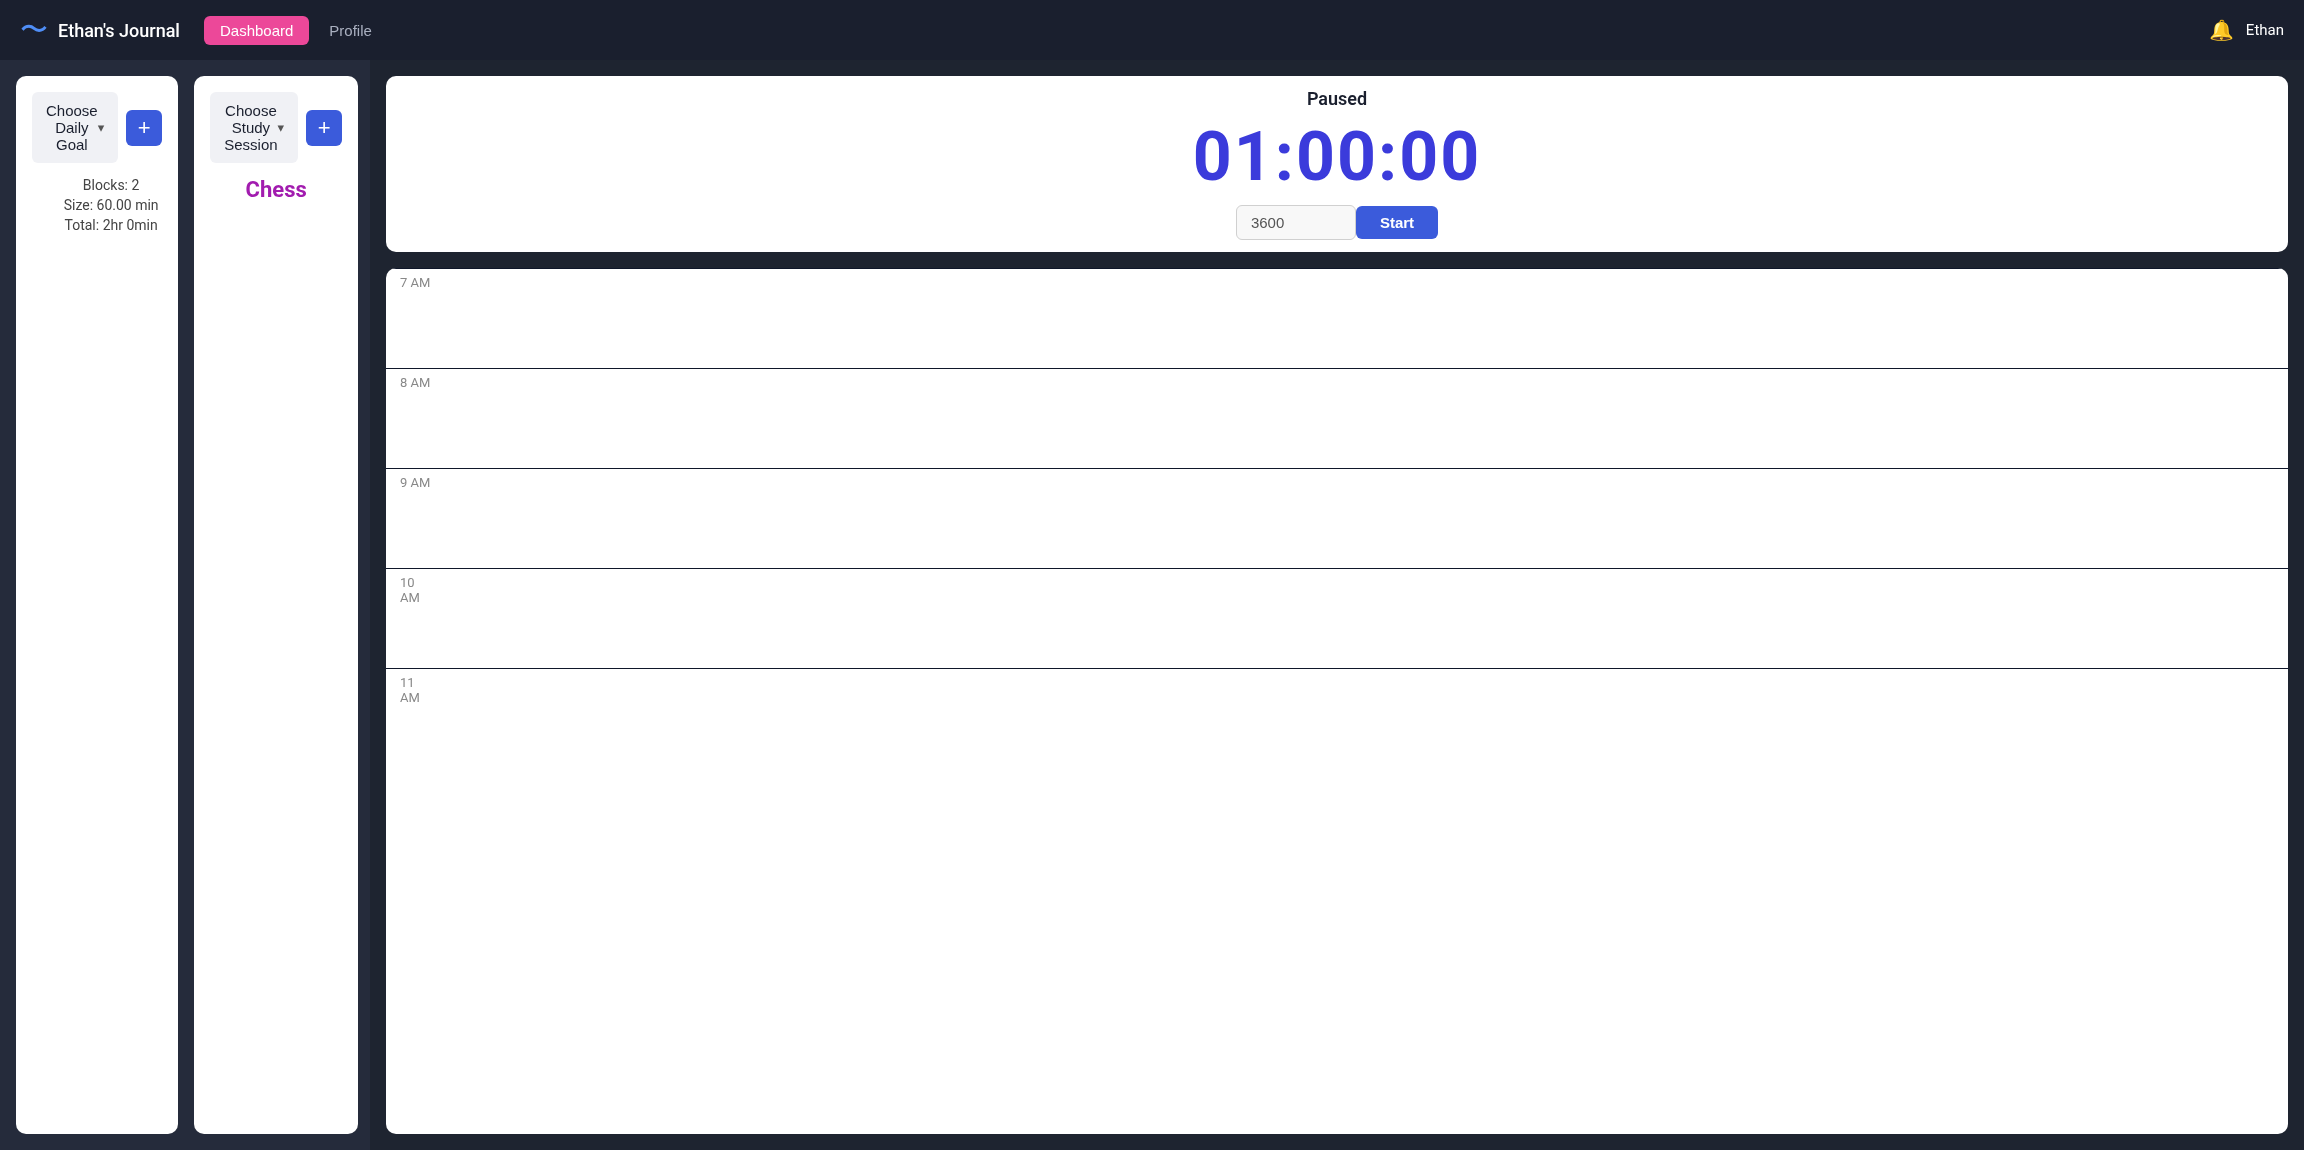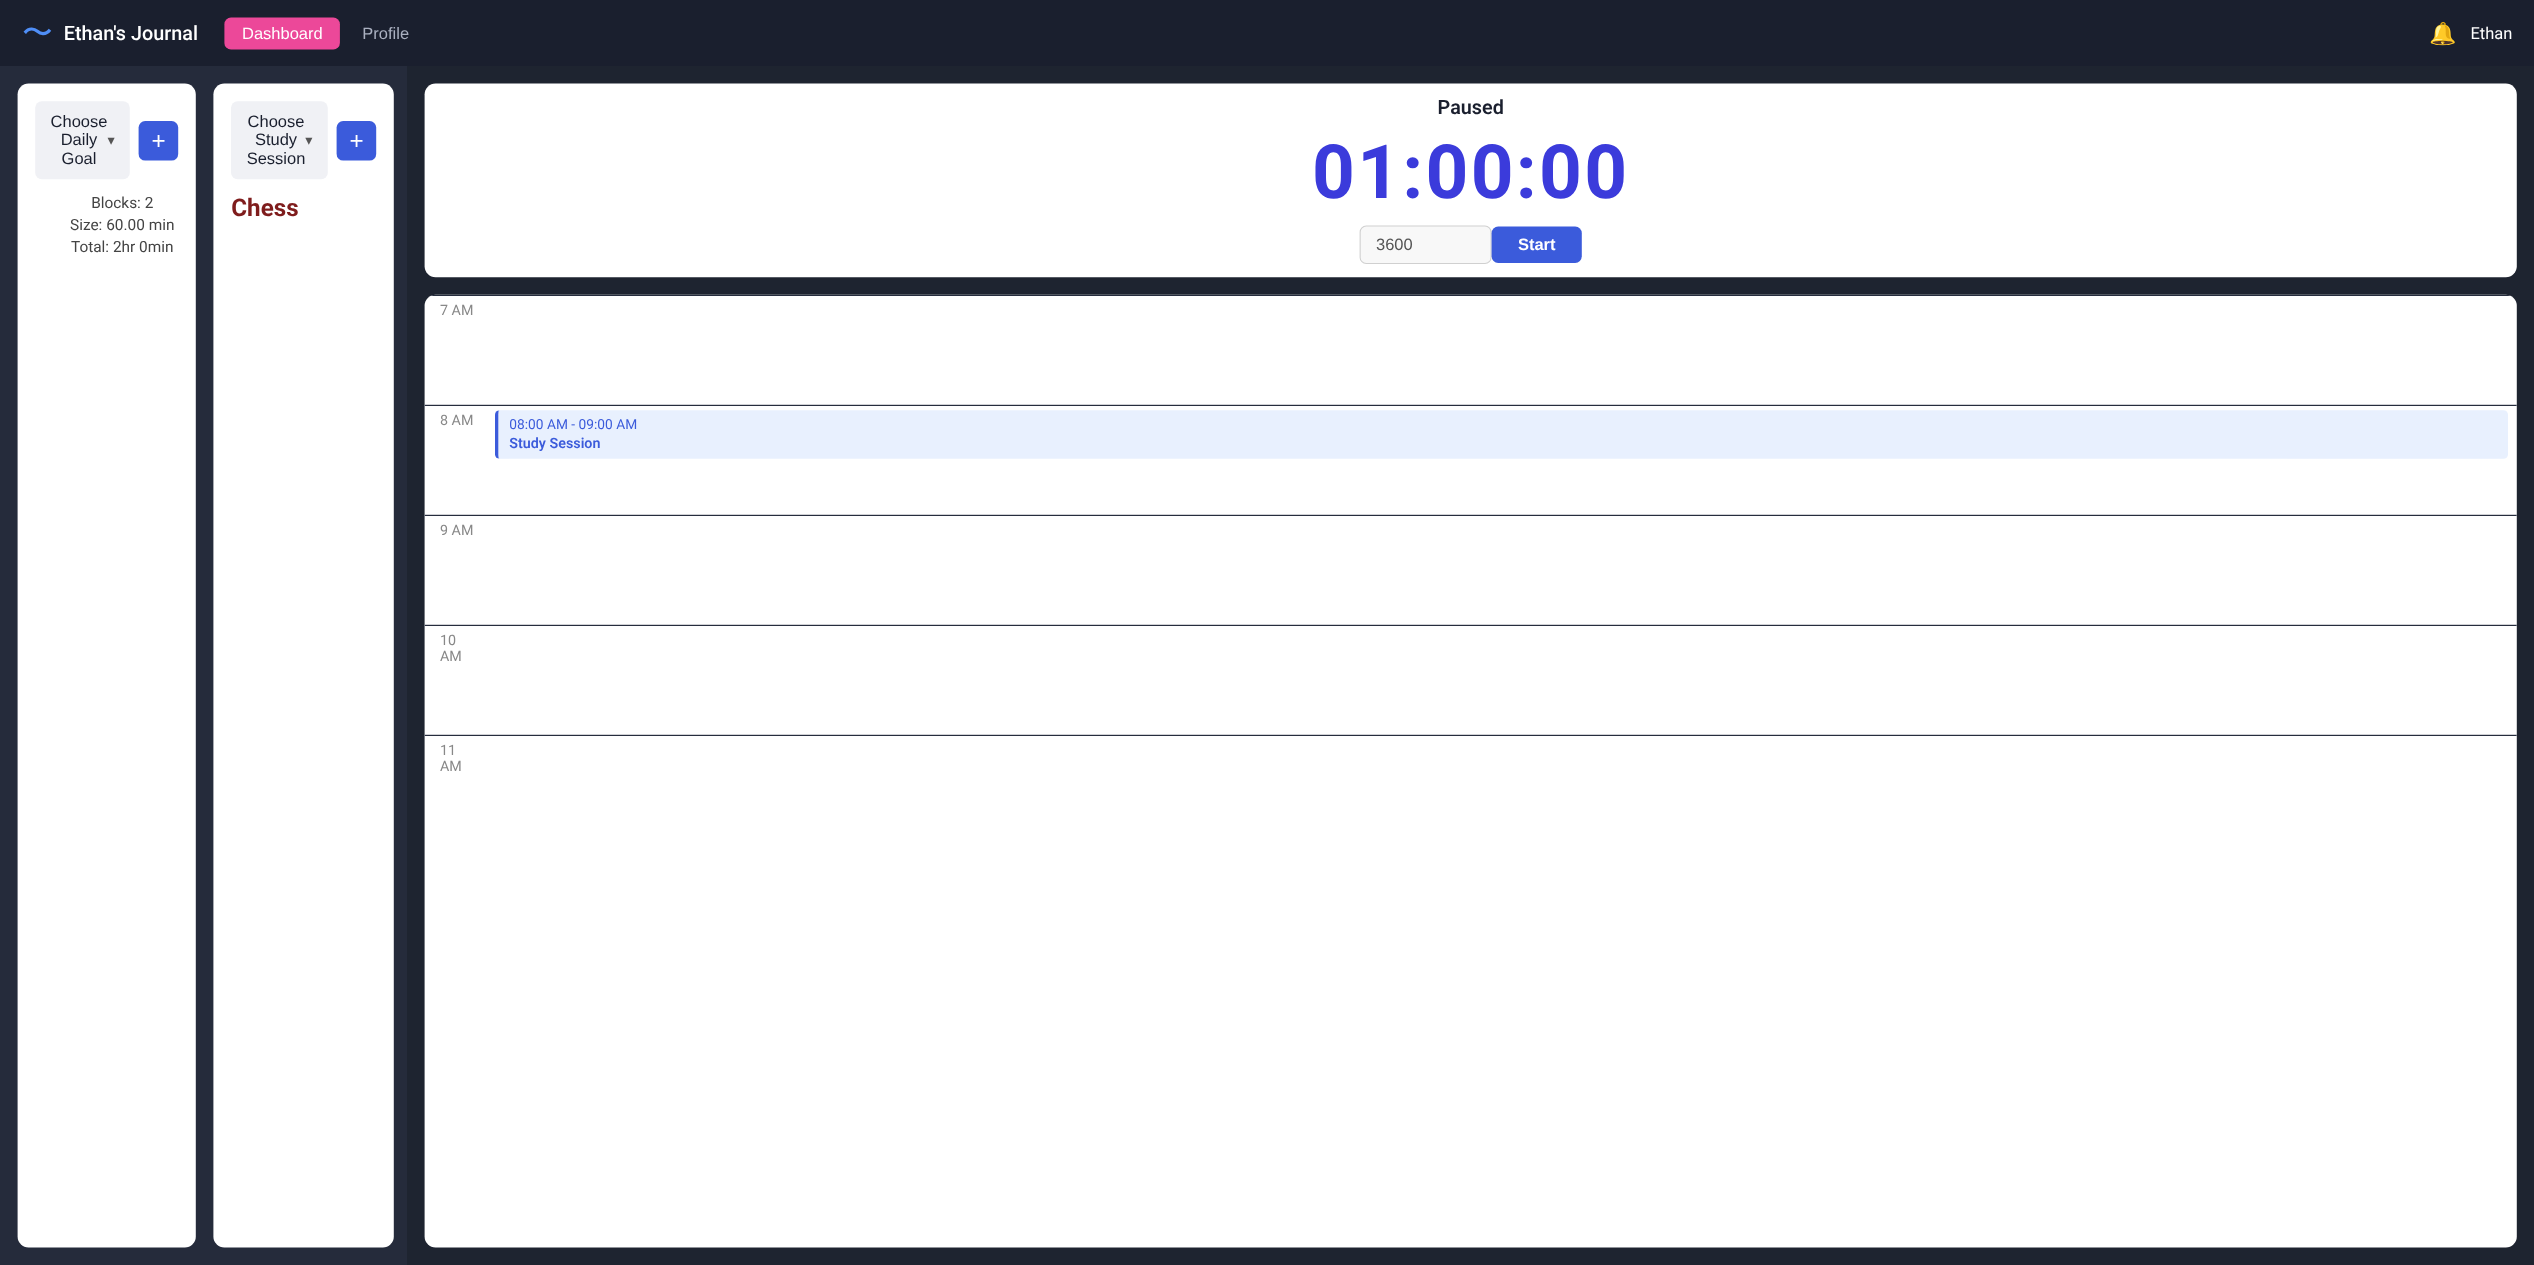--- a/index.html
+++ b/index.html
@@ -158,24 +158,24 @@
     }
 
     .card-stat {
       font-size: 14px;
       color: #444;
       padding-left: 28px;
     }
 
     .category-name {
       margin-top: 14px;
-      text-align: left;
+      text-align: center;
       font-size: 22px;
       font-weight: 700;
-      color: #7f1d1d;
+      color: #a21caf;
     }
 
     
     .content-area {
       flex: 1;
       display: flex;
       flex-direction: column;
       gap: 0;
       padding: 16px;
       overflow: hidden;
@@ -366,26 +366,20 @@
     <div class="calendar-card">
       <div class="calendar-inner">
 
         <div class="time-slot">
           <div class="time-label">7 AM</div>
           <div class="time-content"></div>
         </div>
 
         <div class="time-slot">
           <div class="time-label">8 AM</div>
-          <div class="time-content">
-            <div class="event-block">
-              <div class="event-time">08:00 AM - 09:00 AM</div>
-              <div class="event-title">Study Session</div>
-            </div>
-          </div>
         </div>
 
         <div class="time-slot">
           <div class="time-label">9 AM</div>
           <div class="time-content"></div>
         </div>
 
         <div class="time-slot">
           <div class="time-label">10 AM</div>
           <div class="time-content"></div>

